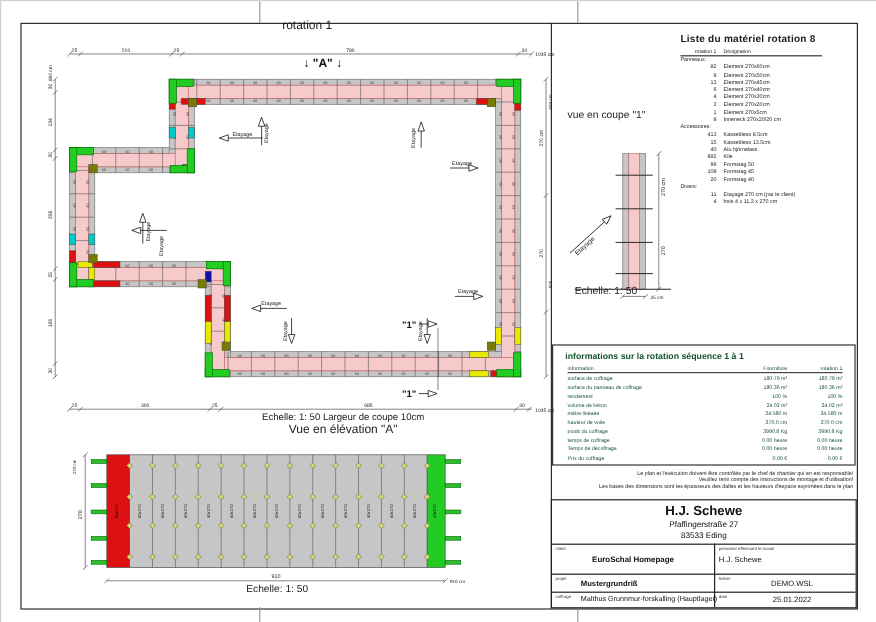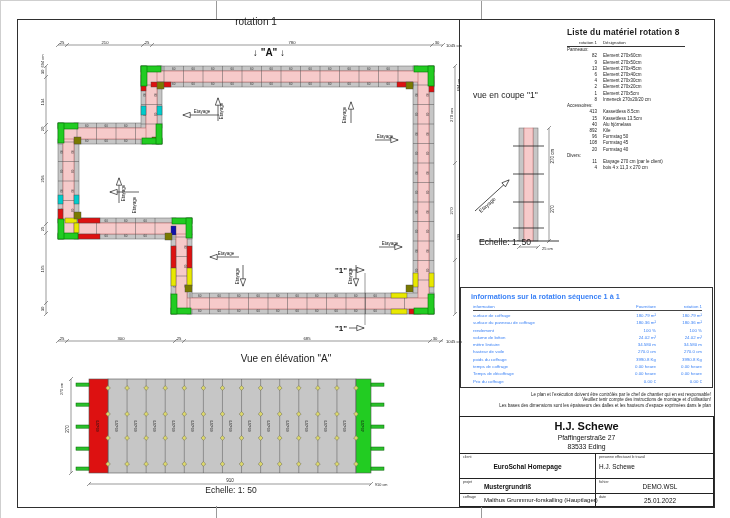--- a/index.html
+++ b/index.html
@@ -15,21 +15,21 @@
   #mat{left:566px;top:26px;width:146px;color:#1c1c1c;}
   .ml-title{font-size:8.4px;font-weight:bold;letter-spacing:.2px;margin-bottom:3px;}
   .ml-head{display:flex;font-size:4.3px;border-bottom:.6px solid #333;padding-bottom:1px;width:118px;}
   .ml-head span:first-child{width:30px;text-align:right;}
   .ml-head span:last-child{margin-left:6px;}
   .ml-sec{font-size:4.5px;line-height:6.4px;}
   .ml-row{display:flex;font-size:4.5px;line-height:6.2px;}
   .ml-qty{width:30px;text-align:right;}
   .ml-name{margin-left:6px;}
   
-  #infobox{left:459px;top:286px;width:253px;height:101px;border:1px solid #333;box-sizing:border-box;color:#3b82f6;}
+  #infobox{left:459px;top:286px;width:253px;height:101px;border:1px solid #333;box-sizing:border-box;color:#14532d;}
   .it-title{font-size:7.3px;font-weight:bold;margin:4px 0 3px 10px;}
   .it-row{display:flex;font-size:4.4px;line-height:7.3px;padding:0 10px 0 12px;}
   .it-row.hd{border-bottom:.6px solid #444;line-height:6px;margin:0 10px 1px 12px;padding:0;}
   .it-name{flex:1;text-align:left;}
   .it-v1{width:58px;text-align:right;}
   .it-v2{width:46px;text-align:right;}
   
   #disc{left:459px;top:391px;width:251px;text-align:right;font-size:4.5px;line-height:5.3px;color:#1c1c1c;}
   
   #tblock{left:458px;top:415px;width:255px;height:91px;border:1.3px solid #222;box-sizing:border-box;color:#111;}
@@ -44,20 +44,21 @@
 <div id="sheet">
 
   <div class="abs frame"></div>
   <div class="abs divider"></div>
   <div class="abs fold" style="left:215px;top:0;height:18px;"></div>
   <div class="abs fold" style="left:480px;top:0;height:18px;"></div>
   <div class="abs fold" style="left:215px;top:505px;height:13px;"></div>
   <div class="abs fold" style="left:480px;top:505px;height:13px;"></div>
 
   <div class="t center" style="left:195px;top:15px;width:120px;font-size:10px;">rotation 1</div>
+  <div class="t center" style="left:160px;top:342px;width:250px;font-size:8px;">Echelle: 1: 50   Largeur de coupe 10cm</div>
   <div class="t center" style="left:160px;top:352px;width:250px;font-size:10px;">Vue en élévation "A"</div>
   <div class="t center" style="left:130px;top:484px;width:200px;font-size:8.5px;">Echelle: 1: 50</div>
 
   <svg class="abs" style="left:18px;top:18px;" width="440" height="488" viewBox="0 0 440 488">
     <defs>
       <marker id="mO" markerWidth="9" markerHeight="7" refX="8" refY="3.5" orient="auto" markerUnits="userSpaceOnUse">
         <path d="M0.8,0.8 L8.2,3.5 L0.8,6.2 Z" fill="#ffffff" stroke="#222" stroke-width="0.7"></path>
       </marker>
     </defs>
 

